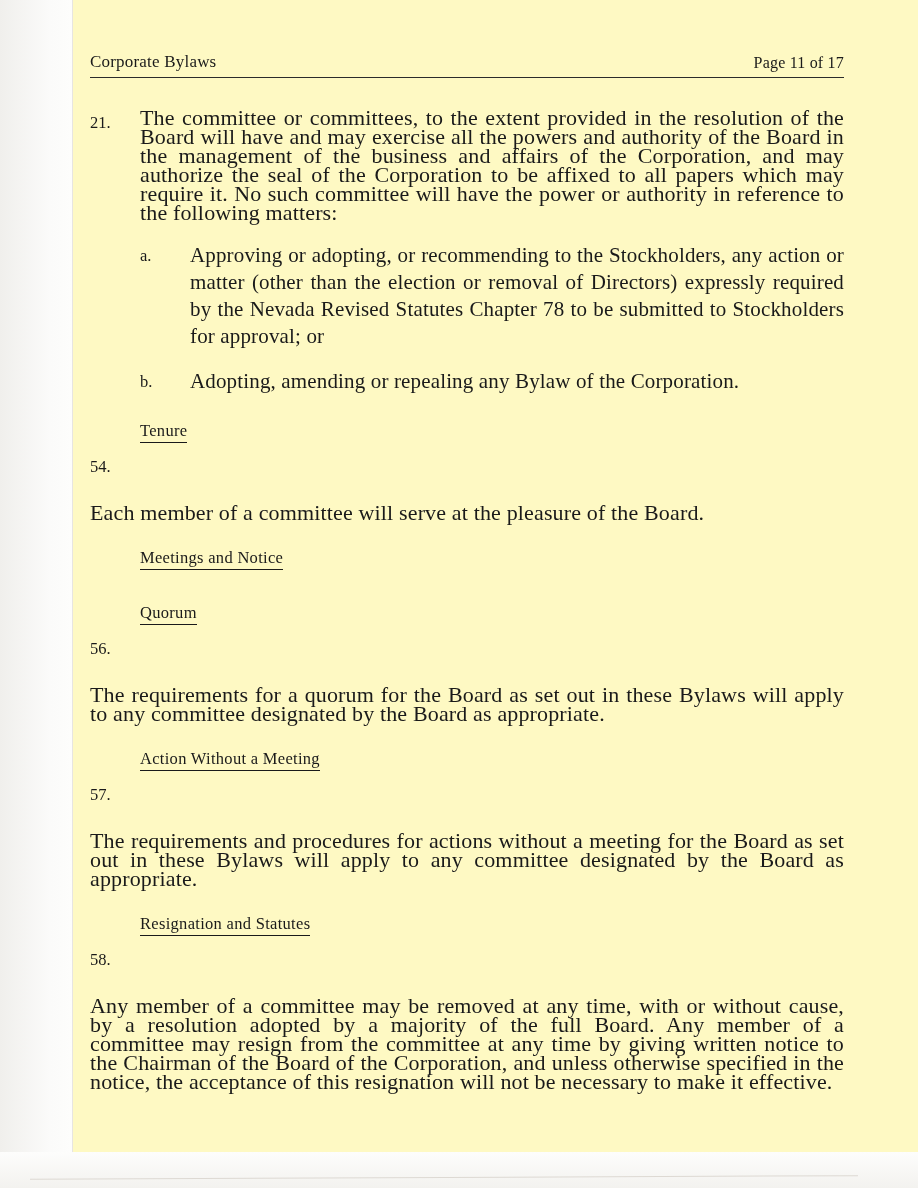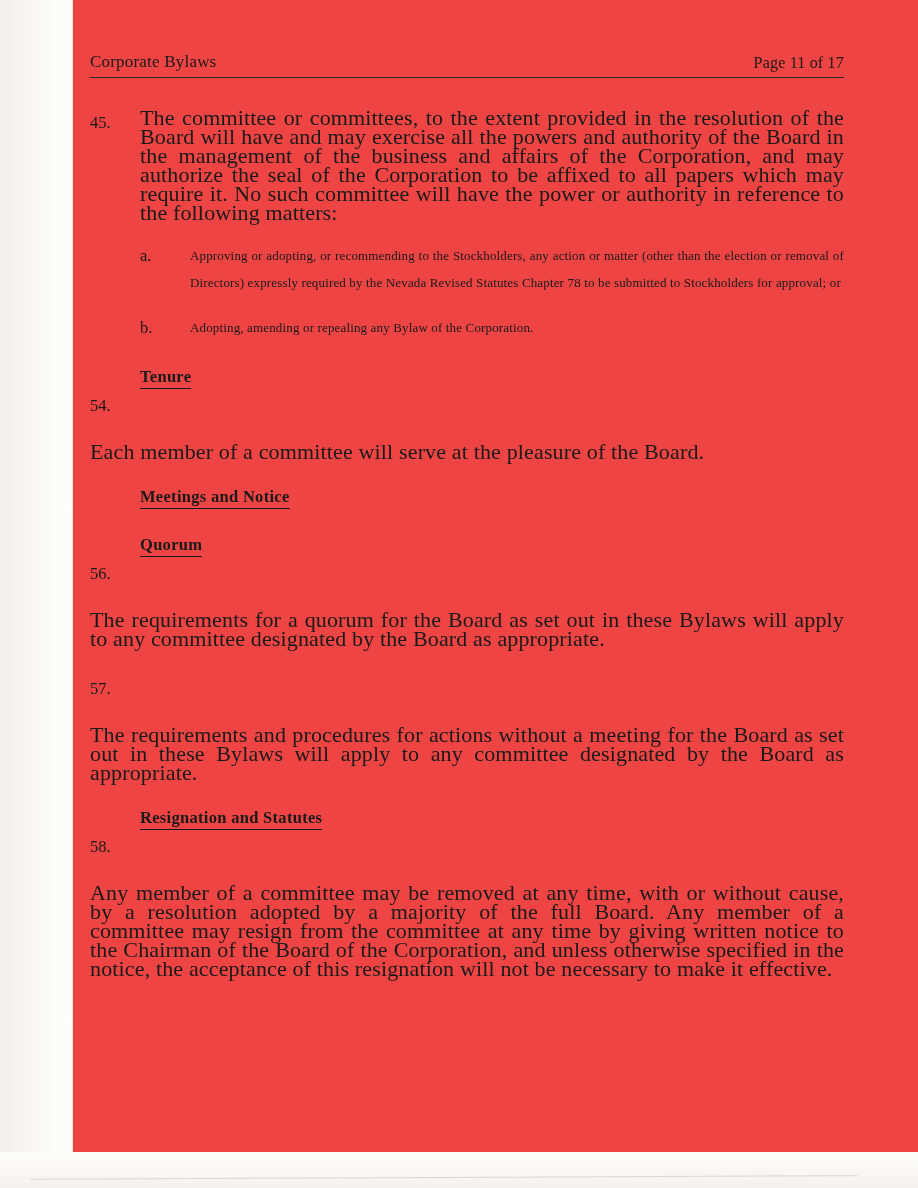--- a/index.html
+++ b/index.html
@@ -11,21 +11,21 @@
     width: 918px;
     height: 1188px;
     font-family: "Liberation Serif", serif;
     color: #1a1a1a;
     position: relative;
     overflow: hidden;
   }
   .page {
     position: absolute;
     inset: 0;
-    background: #ef4444;
+    background: #fef9c3;
   }
   
   .scan-left-edge {
     position: absolute;
     left: 0; top: 0; bottom: 0;
     width: 72px;
     background: linear-gradient(to right, #f0efec 0%, #fbfbfa 70%, #fdfdfc 100%);
     border-right: 1px solid #e7e5e1;
   }
   .scan-bottom-edge {
@@ -103,36 +103,37 @@
     margin-bottom: 18px;
   }
   .subitem-marker {
     width: 50px;
     flex: 0 0 50px;
     font-size: 16.5px;
     line-height: 27px;
   }
   .subitem-text {
     flex: 1;
-    font-size: 13px;
+    font-size: 21px;
     line-height: 27px;
     text-align: justify;
     letter-spacing: 0.15px;
   }
 
   .section {
     margin-top: 26px;
   }
   .section-heading {
     margin-left: 50px;
-    font-weight: bold;
+    font-weight: normal;
     font-size: 16.5px;
     display: inline-block;
     border-bottom: 1.5px solid #1a1a1a;
     padding-bottom: 1px;
+    margin-bottom: 7px;
     letter-spacing: 0.3px;
   }
   .heading-row { margin-left: 0; }
 
   .para-block { margin-top: 2px; flex-direction: column; }
 </style>
 </head>
 <body>
 
 <div class="page">
@@ -141,21 +142,21 @@
 
   <div class="header">
     <div class="header-title">Corporate Bylaws</div>
     <div class="header-page">Page 11 of 17</div>
     <div class="rule"></div>
   </div>
 
   <div class="content">
 
     <div class="clause">
-      <div class="clause-num">45.</div>
+      <div class="clause-num">21.</div>
       <div class="clause-body">The committee or committees, to the extent provided in the resolution of the Board will have and may exercise all the powers and authority of the Board in the management of the business and affairs of the Corporation, and may authorize the seal of the Corporation to be affixed to all papers which may require it. No such committee will have the power or authority in reference to the following matters:</div>
     </div>
 
     <div class="sublist">
       <div class="subitem">
         <div class="subitem-marker">a.</div>
         <div class="subitem-text">Approving or adopting, or recommending to the Stockholders, any action or matter (other than the election or removal of Directors) expressly required by the Nevada Revised Statutes Chapter 78 to be submitted to Stockholders for approval; or</div>
       </div>
       <div class="subitem">
         <div class="subitem-marker">b.</div>
@@ -183,20 +184,23 @@
       <div class="heading-row">
         <span class="section-heading">Quorum</span>
       </div>
       <div class="clause para-block">
         <div class="clause-num">56.</div>
         <div class="clause-body">The requirements for a quorum for the Board as set out in these Bylaws will apply to any committee designated by the Board as appropriate.</div>
       </div>
     </div>
 
     <div class="section">
+      <div class="heading-row">
+        <span class="section-heading">Action Without a Meeting</span>
+      </div>
       <div class="clause para-block">
         <div class="clause-num">57.</div>
         <div class="clause-body">The requirements and procedures for actions without a meeting for the Board as set out in these Bylaws will apply to any committee designated by the Board as appropriate.</div>
       </div>
     </div>
 
     <div class="section">
       <div class="heading-row">
         <span class="section-heading">Resignation and Statutes</span>
       </div>

